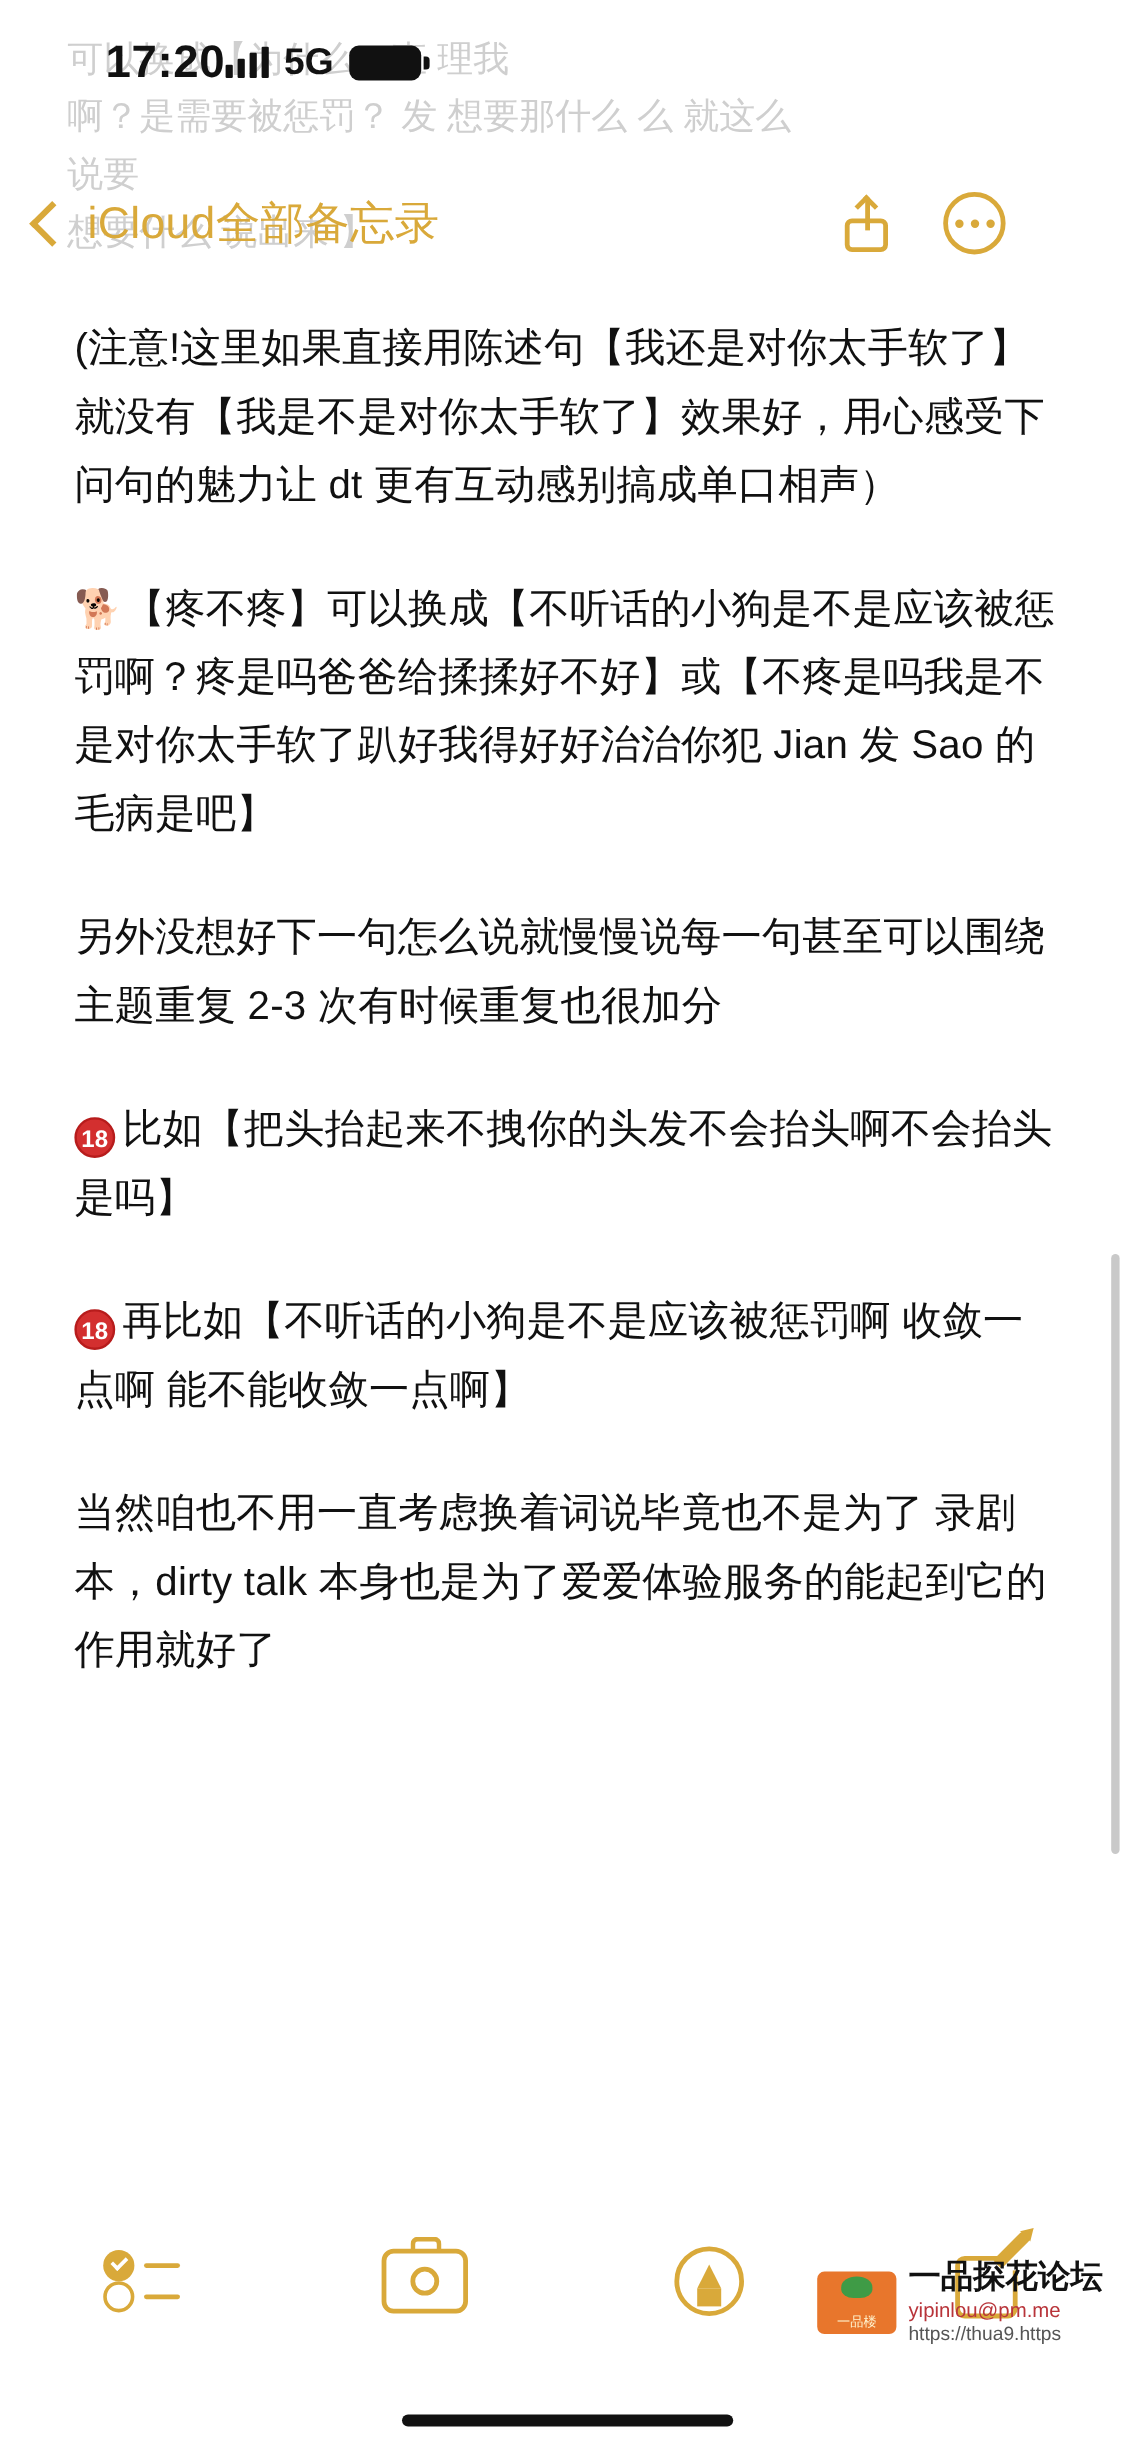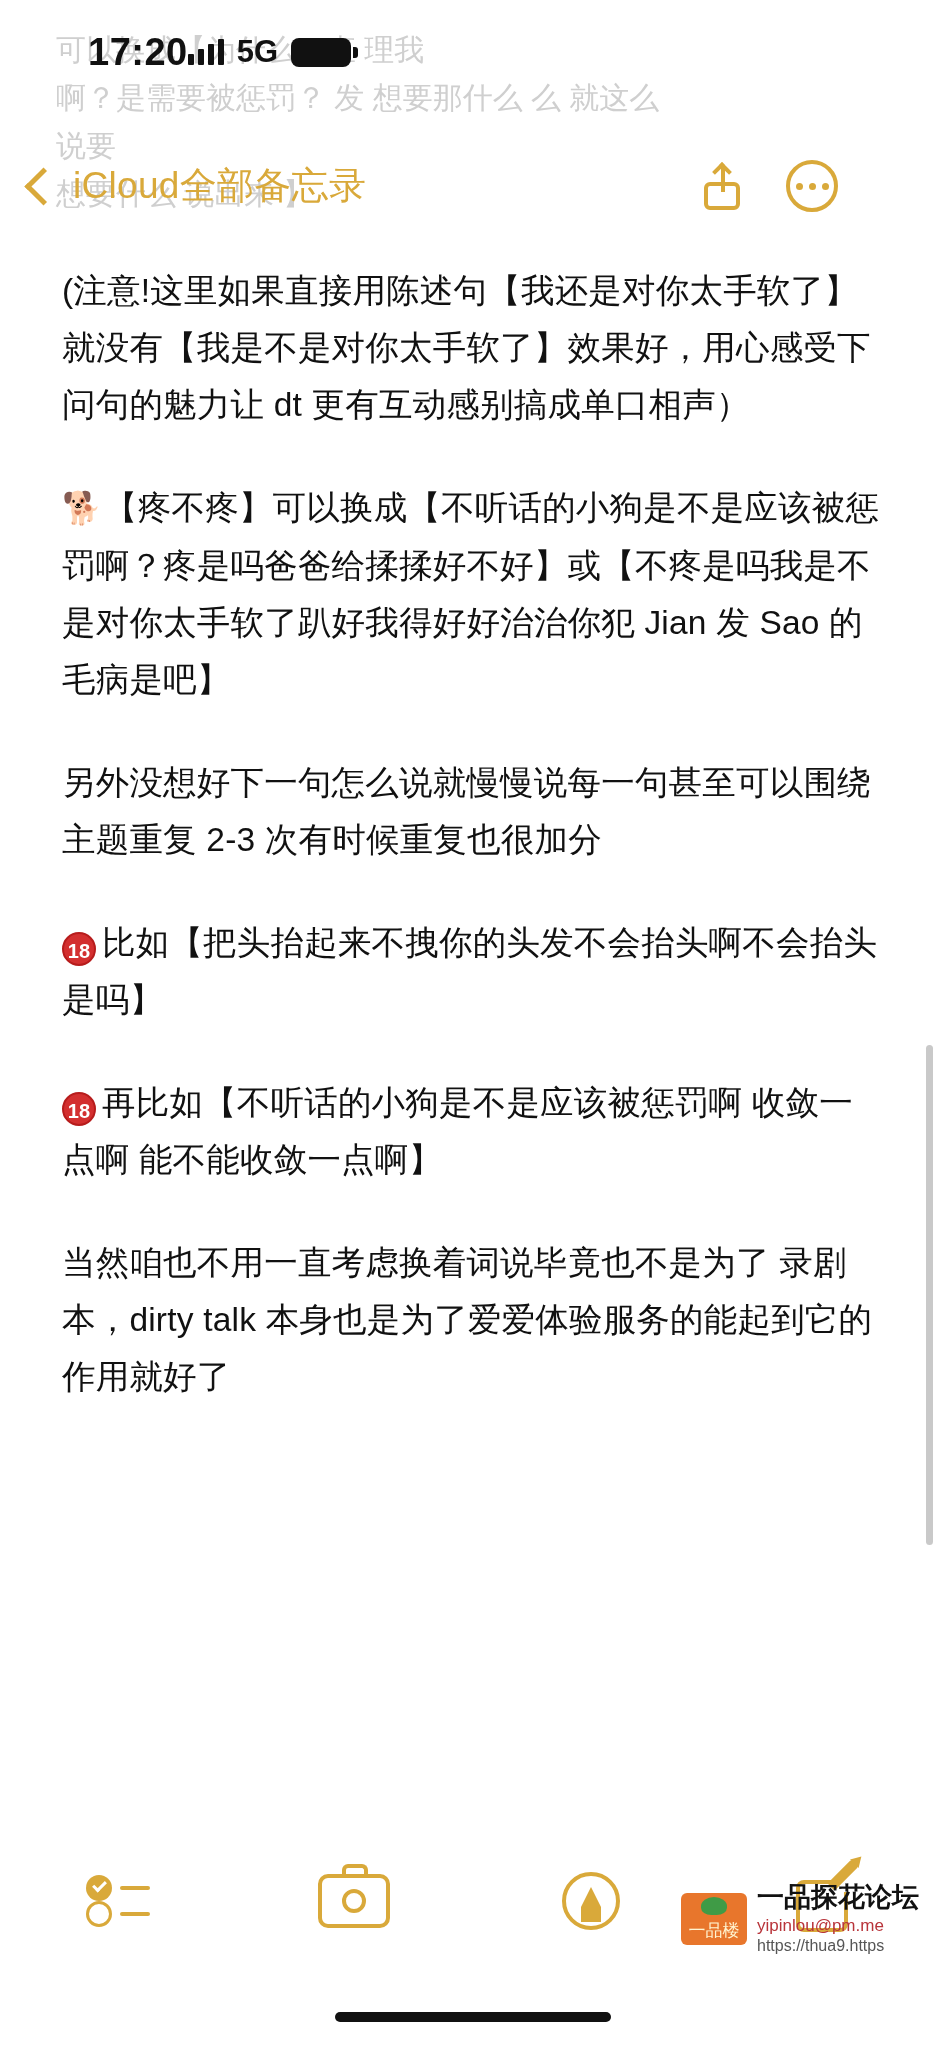--- a/index.html
+++ b/index.html
@@ -408,21 +408,21 @@
     top: 4px; left: 50%;
     transform: translateX(-50%);
     width: 26px; height: 18px;
     background: #3f9b46;
     border-radius: 50% 50% 40% 40%;
   }
   .wm-logo .tag {
     position: relative;
     width: 100%;
     text-align: center;
-    font-size: 17px;
+    font-size: 11px;
     color: #fff4d0;
     padding-bottom: 3px;
     letter-spacing: 0;
     white-space: nowrap;
   }
   .wm-text {
     display: flex;
     flex-direction: column;
     line-height: 1.25;
   }

